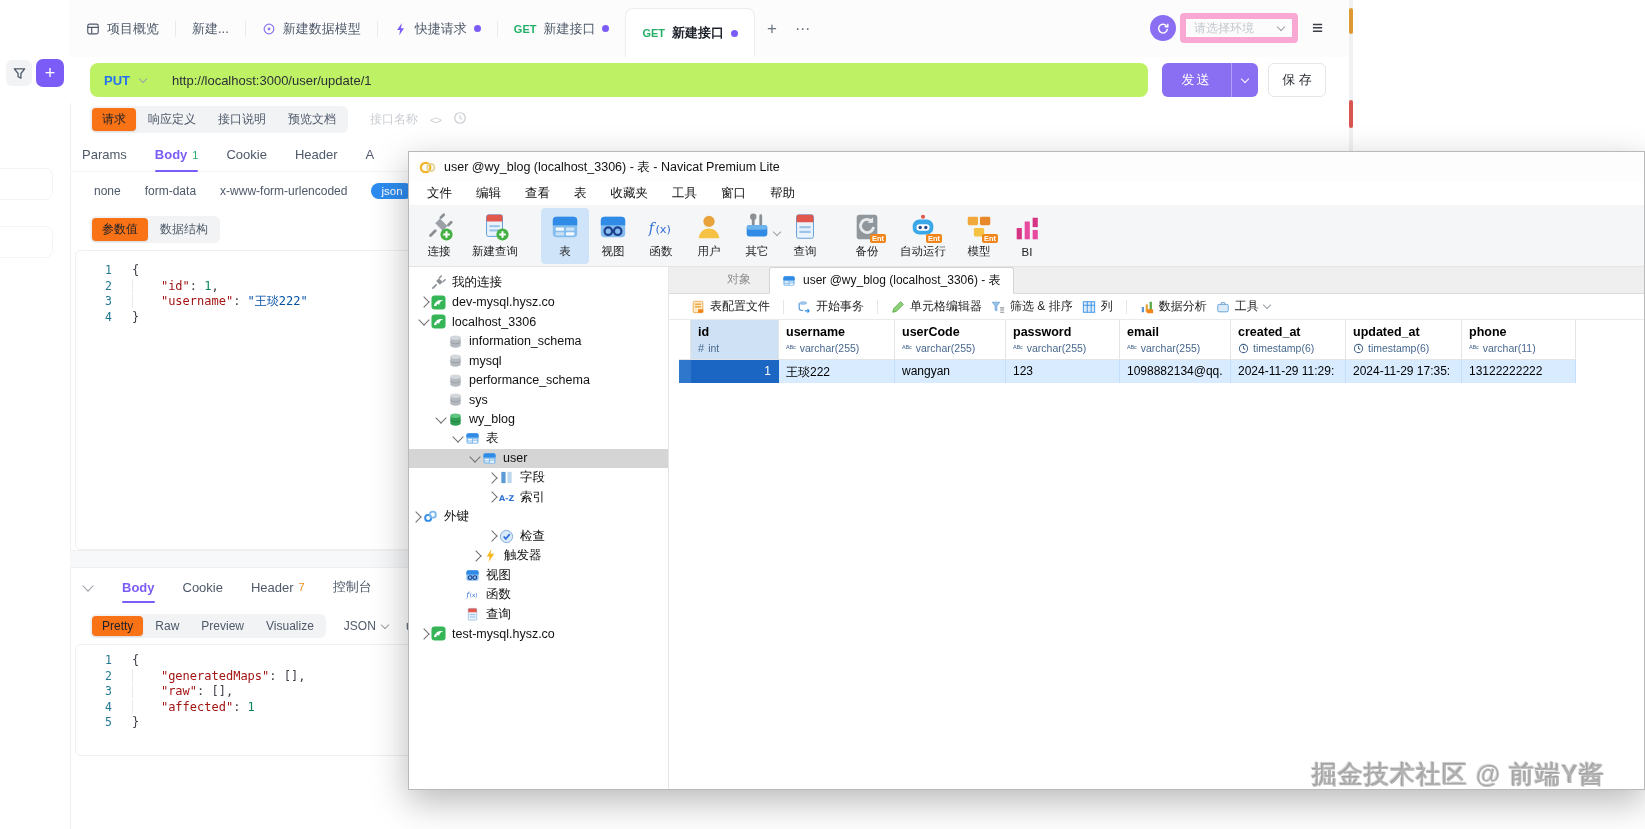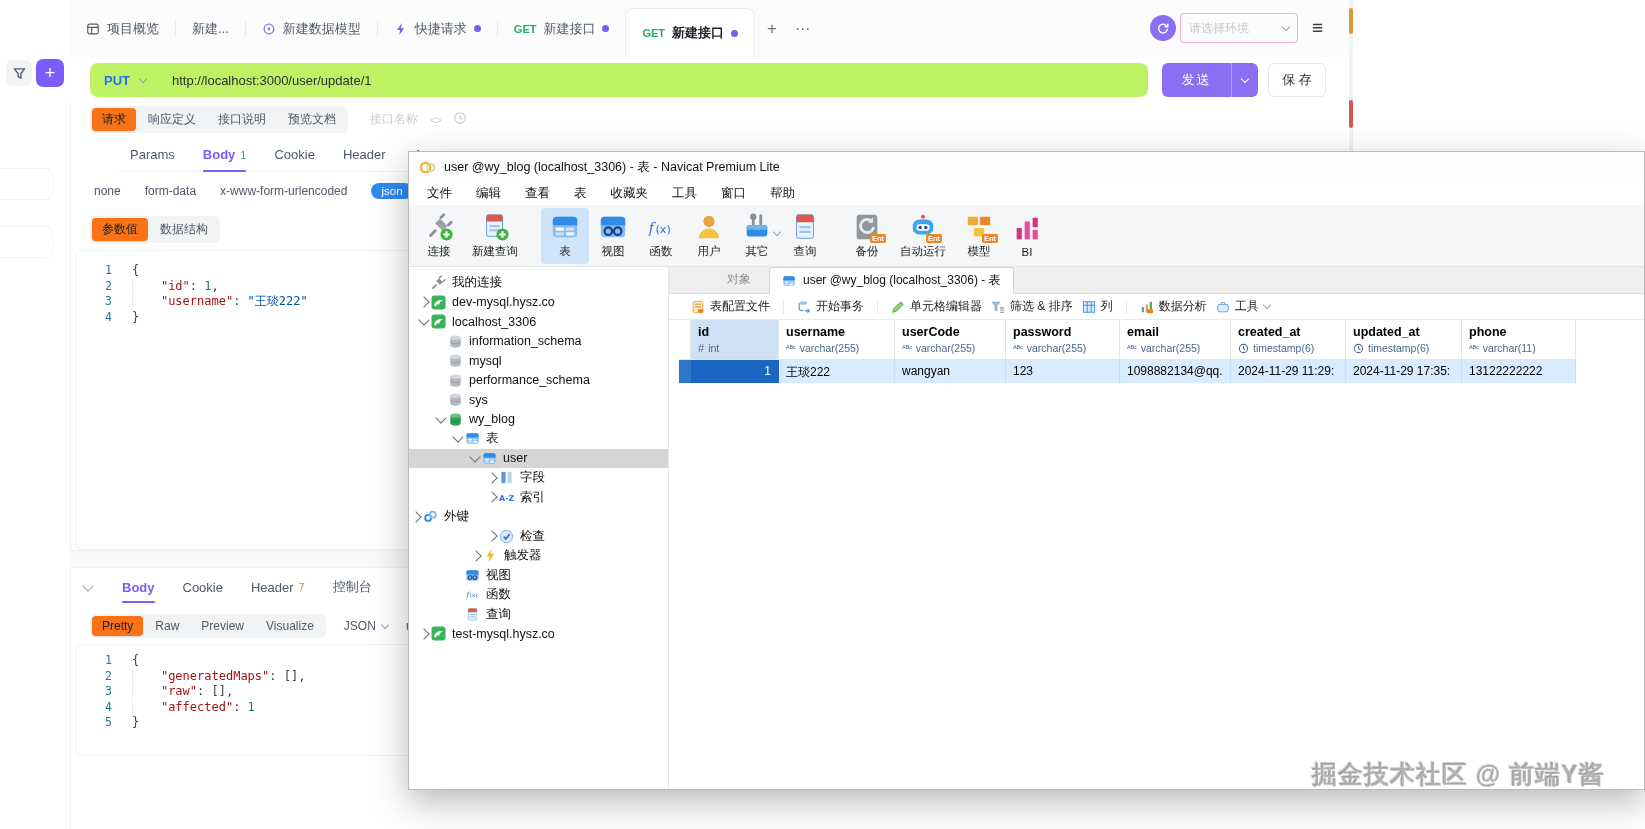--- a/index.html
+++ b/index.html
@@ -24,21 +24,21 @@
   .ttab{display:flex;align-items:center;gap:7px;padding:0 16px;height:100%;font-size:13px;color:#4e5969;cursor:default;}
   .ttab .ticon{width:14px;height:14px;}
   .ttab.active{background:#fff;border:1px solid #ececee;border-bottom:none;border-radius:8px 8px 0 0;
        height:48px;align-self:flex-end;color:#1d2129;}
   .ttab.active .tlabel{font-weight:bold;color:#1d2129;}
   .method-get{color:#23b066;font-weight:bold;font-size:11px;}
   .pdot{width:7px;height:7px;border-radius:50%;background:#7c5cf6;}
   .vsep{width:1px;height:16px;background:#e8eaec;}
   #tab-plus{font-size:17px;color:#6b7380;padding:0 12px;}
   #tab-more{font-size:15px;color:#6b7380;padding:0 6px;letter-spacing:1px;}
-  #env-box{position:absolute;left:1180px;top:13px;width:118px;height:30px;border:1px solid #f9a8d4;border-radius:4px;
+  #env-box{position:absolute;left:1180px;top:13px;width:118px;height:30px;border:6px solid #f9a8d4;border-radius:4px;
        display:flex;align-items:center;justify-content:space-between;padding:0 8px;box-sizing:border-box;}
   #env-box span{font-size:12px;color:#c2c7cc;}
   #sync-btn{position:absolute;left:1150px;top:15px;width:26px;height:26px;border-radius:50%;background:#8a6ff3;
        display:flex;align-items:center;justify-content:center;}
   #sync-btn .icon{width:14px;height:14px;}
   #burger{position:absolute;left:1312px;top:17px;font-size:19px;color:#3b3f45;font-weight:bold;}
 
   
   #url-row{position:absolute;left:70px;top:57px;width:1283px;height:46px;background:#fff;}
   #url-input{position:absolute;left:20px;top:6px;width:1058px;height:34px;background:#bef264;border-radius:8px;
@@ -63,21 +63,21 @@
   .segwrap{display:inline-flex;background:#f2f3f5;border-radius:6px;padding:2px;gap:2px;}
   .seg-chip{padding:3px 10px;font-size:12px;color:#4e5969;border-radius:4px;white-space:nowrap;}
   .seg-chip.active{background:#f97316;color:#1d2129;box-shadow:0 1px 2px rgba(0,0,0,.10);}
   #reqtabs-row{position:absolute;left:90px;top:106px;display:flex;align-items:center;gap:12px;}
   #ghost-name{font-size:12px;color:#c9cdd2;margin-left:10px;}
   #code-glyph{font-size:11px;color:#c9cdd2;letter-spacing:-1px;}
   #hist-circ .icon{width:14px;height:14px;}
 
   
   #paramtabs{position:absolute;left:70px;top:138px;width:1283px;height:34px;border-bottom:1px solid #f2f3f5;
-      display:flex;align-items:center;gap:28px;padding-left:12px;box-sizing:border-box;margin-left:48px;}
+      display:flex;align-items:center;gap:28px;padding-left:12px;box-sizing:border-box;}
   .ptab{font-size:13px;color:#4e5969;position:relative;height:100%;display:flex;align-items:center;gap:5px;}
   .ptab.active{color:#7c5cf6;font-weight:bold;}
   .ptab.active::after{content:"";position:absolute;left:0;right:0;bottom:-1px;height:2px;background:#7c5cf6;border-radius:2px;}
   .cnt-green{color:#23b066;font-size:11px;font-weight:normal;}
   .cnt-orange{color:#ef8b1f;font-size:11px;font-weight:normal;}
 
   
   #bodytypes{position:absolute;left:70px;top:176px;width:1283px;height:30px;display:flex;align-items:center;gap:24px;padding-left:24px;box-sizing:border-box;}
   .btype{font-size:12px;color:#4e5969;}
   .btype.pill{background:#2d8cf0;color:#fff;border-radius:10px;padding:2px 10px;font-size:11.5px;}

